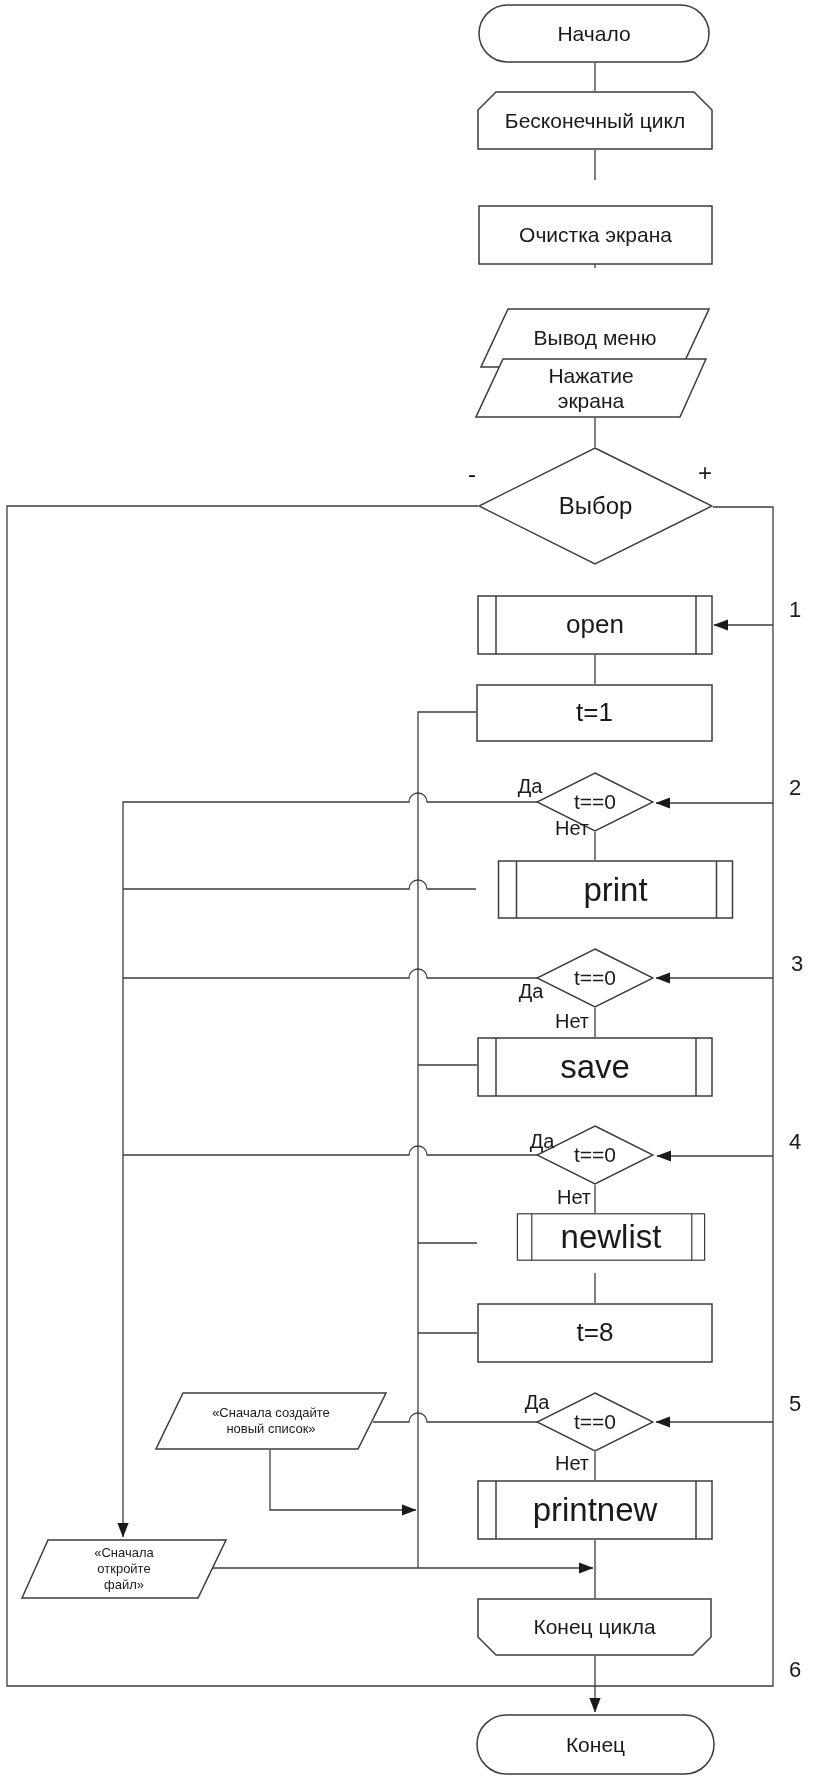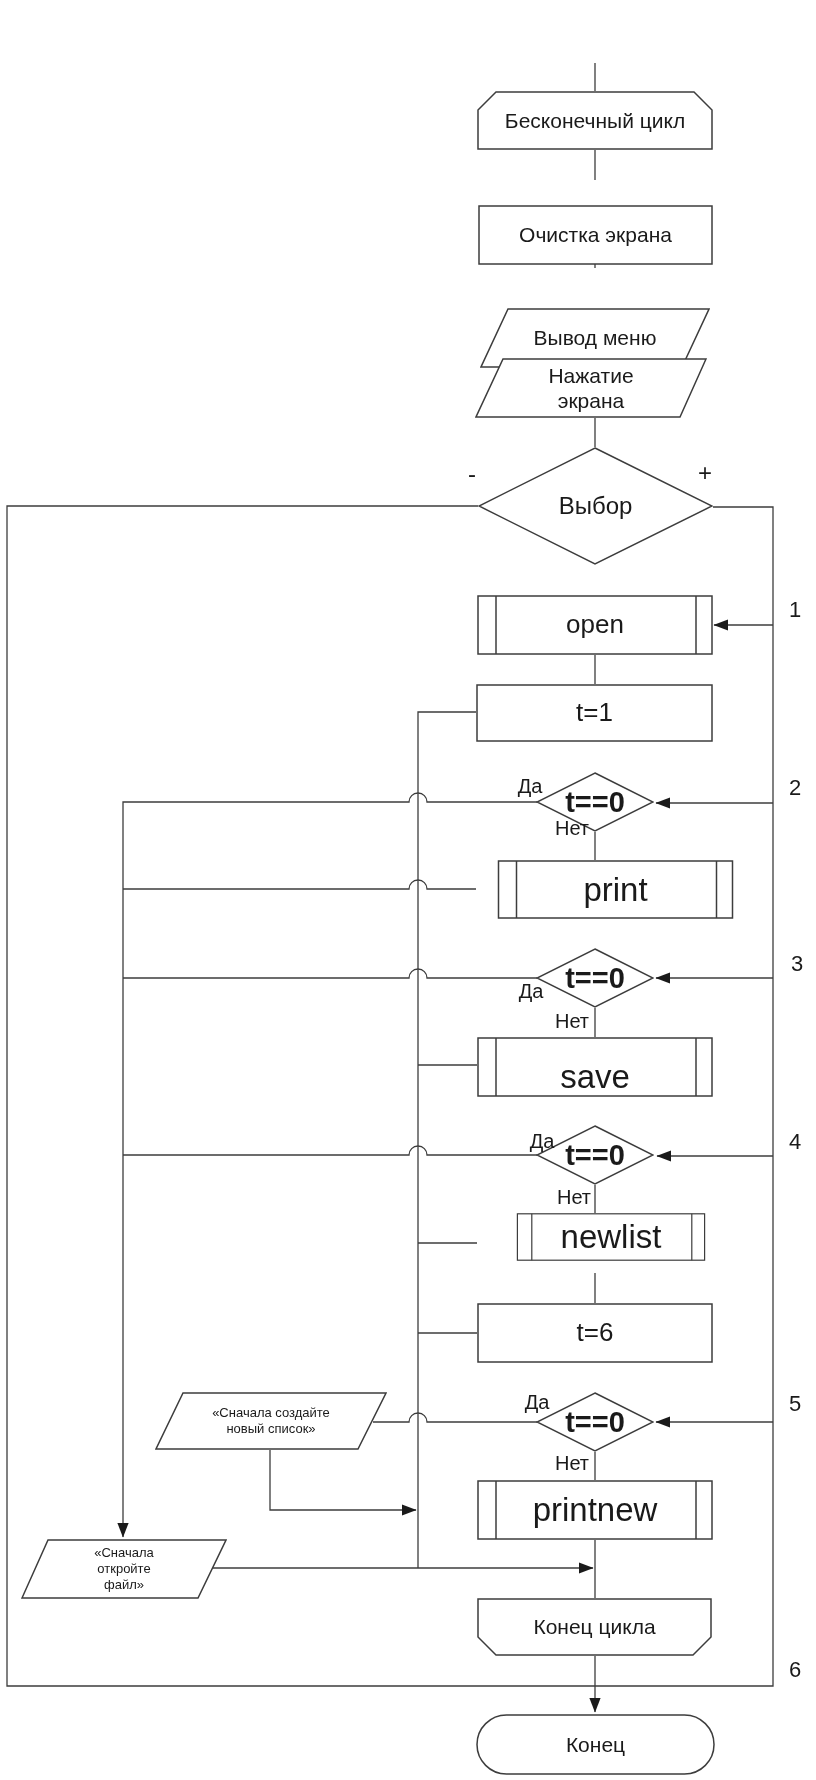--- a/index.html
+++ b/index.html
@@ -5,21 +5,21 @@
   html,body{margin:0;padding:0;background:#ffffff;}
   body{width:816px;height:1780px;position:relative;font-family:"Liberation Sans","DejaVu Sans",sans-serif;color:#1a1a1a;}
   #flowchart{position:absolute;left:0;top:0;width:816px;height:1780px;}
   #connector-layer{position:absolute;left:0;top:0;z-index:0;}
   .node{position:absolute;display:flex;align-items:center;justify-content:center;z-index:1;}
   .node > svg{position:absolute;left:0;top:0;width:100%;height:100%;}
   .lbl{position:relative;z-index:2;text-align:center;line-height:1.2;}
   .lbl-ru{font-size:21px;}
   .lbl-code-sm{font-size:26px;}
   .lbl-code-lg{font-size:33px;}
-  .lbl-cond{font-size:29px;font-weight:bold;}
+  .lbl-cond{font-size:21px;}
   .lbl-msg{font-size:13px;line-height:1.25;}
   .freelbl{position:absolute;z-index:2;text-align:center;font-size:20px;line-height:22px;}
   .signlbl{position:absolute;z-index:2;text-align:center;font-size:24px;line-height:24px;}
   .numlbl{position:absolute;z-index:2;text-align:center;font-size:22px;line-height:24px;}
   .shape-stroke{fill:#ffffff;stroke:#3d3d3d;stroke-width:1.5;}
   .bar{stroke:#3d3d3d;stroke-width:1.5;}
 </style>
 </head>
 <body>
 
@@ -71,20 +71,26 @@
       <path d="M537,1422 H427 A9,9 0 0 0 409,1422 H373"></path>
 
       <path d="M270,1450 V1510 H416" marker-end="url(#arr)"></path>
 
       <path d="M212,1568 H593" marker-end="url(#arr)"></path>
 
       <path d="M595,1656 V1712" marker-end="url(#arr)"></path>
     </g>
   </svg>
 
+  <div class="node" style="left:478px;top:4px;width:232px;height:59px;">
+    <svg viewBox="0 0 232 59">
+        <rect class="shape-stroke" x="1" y="1" width="230" height="57" rx="28.5" ry="28.5"></rect>
+      </svg>
+    <span class="lbl lbl-ru">Начало</span>
+  </div>
 
   <div class="node" style="left:477px;top:91px;width:236px;height:59px;">
     <svg viewBox="0 0 236 59">
         <polygon class="shape-stroke" points="1,19 19,1 217,1 235,19 235,58 1,58"></polygon>
       </svg>
     <span class="lbl lbl-ru">Бесконечный цикл</span>
   </div>
 
   <div class="node" style="left:478px;top:180px;width:235px;height:60px;margin-top:25px;">
     <svg viewBox="0 0 235 60">
@@ -146,21 +152,21 @@
     <span class="lbl lbl-code-lg">print</span>
   </div>
 
   <div class="node" style="left:536px;top:948px;width:118px;height:60px;">
     <svg viewBox="0 0 118 60">
         <polygon class="shape-stroke" points="59,1 117,30 59,59 1,30"></polygon>
       </svg>
     <span class="lbl lbl-cond">t==0</span>
   </div>
 
-  <div class="node" style="left:477px;top:1037px;width:236px;height:60px;align-items:flex-end;">
+  <div class="node" style="left:477px;top:1037px;width:236px;height:60px;">
     <svg viewBox="0 0 236 60">
         <rect class="shape-stroke" x="1" y="1" width="234" height="58"></rect>
         <line class="bar" x1="19" y1="1" x2="19" y2="59"></line>
         <line class="bar" x1="219" y1="1" x2="219" y2="59"></line>
       </svg>
     <span class="lbl lbl-code-lg">save</span>
   </div>
 
   <div class="node" style="left:536px;top:1125px;width:118px;height:60px;">
     <svg viewBox="0 0 118 60">
@@ -175,21 +181,21 @@
         <line class="bar" x1="19" y1="1" x2="19" y2="59"></line>
         <line class="bar" x1="219" y1="1" x2="219" y2="59"></line>
       </svg>
     <span class="lbl lbl-code-lg">newlist</span>
   </div>
 
   <div class="node" style="left:477px;top:1303px;width:236px;height:60px;">
     <svg viewBox="0 0 236 60">
         <rect class="shape-stroke" x="1" y="1" width="234" height="58"></rect>
       </svg>
-    <span class="lbl lbl-code-sm">t=6</span>
+    <span class="lbl lbl-code-sm">t=8</span>
   </div>
 
   <div class="node" style="left:536px;top:1392px;width:118px;height:60px;">
     <svg viewBox="0 0 118 60">
         <polygon class="shape-stroke" points="59,1 117,30 59,59 1,30"></polygon>
       </svg>
     <span class="lbl lbl-cond">t==0</span>
   </div>
 
   <div class="node" style="left:155px;top:1392px;width:232px;height:58px;">

